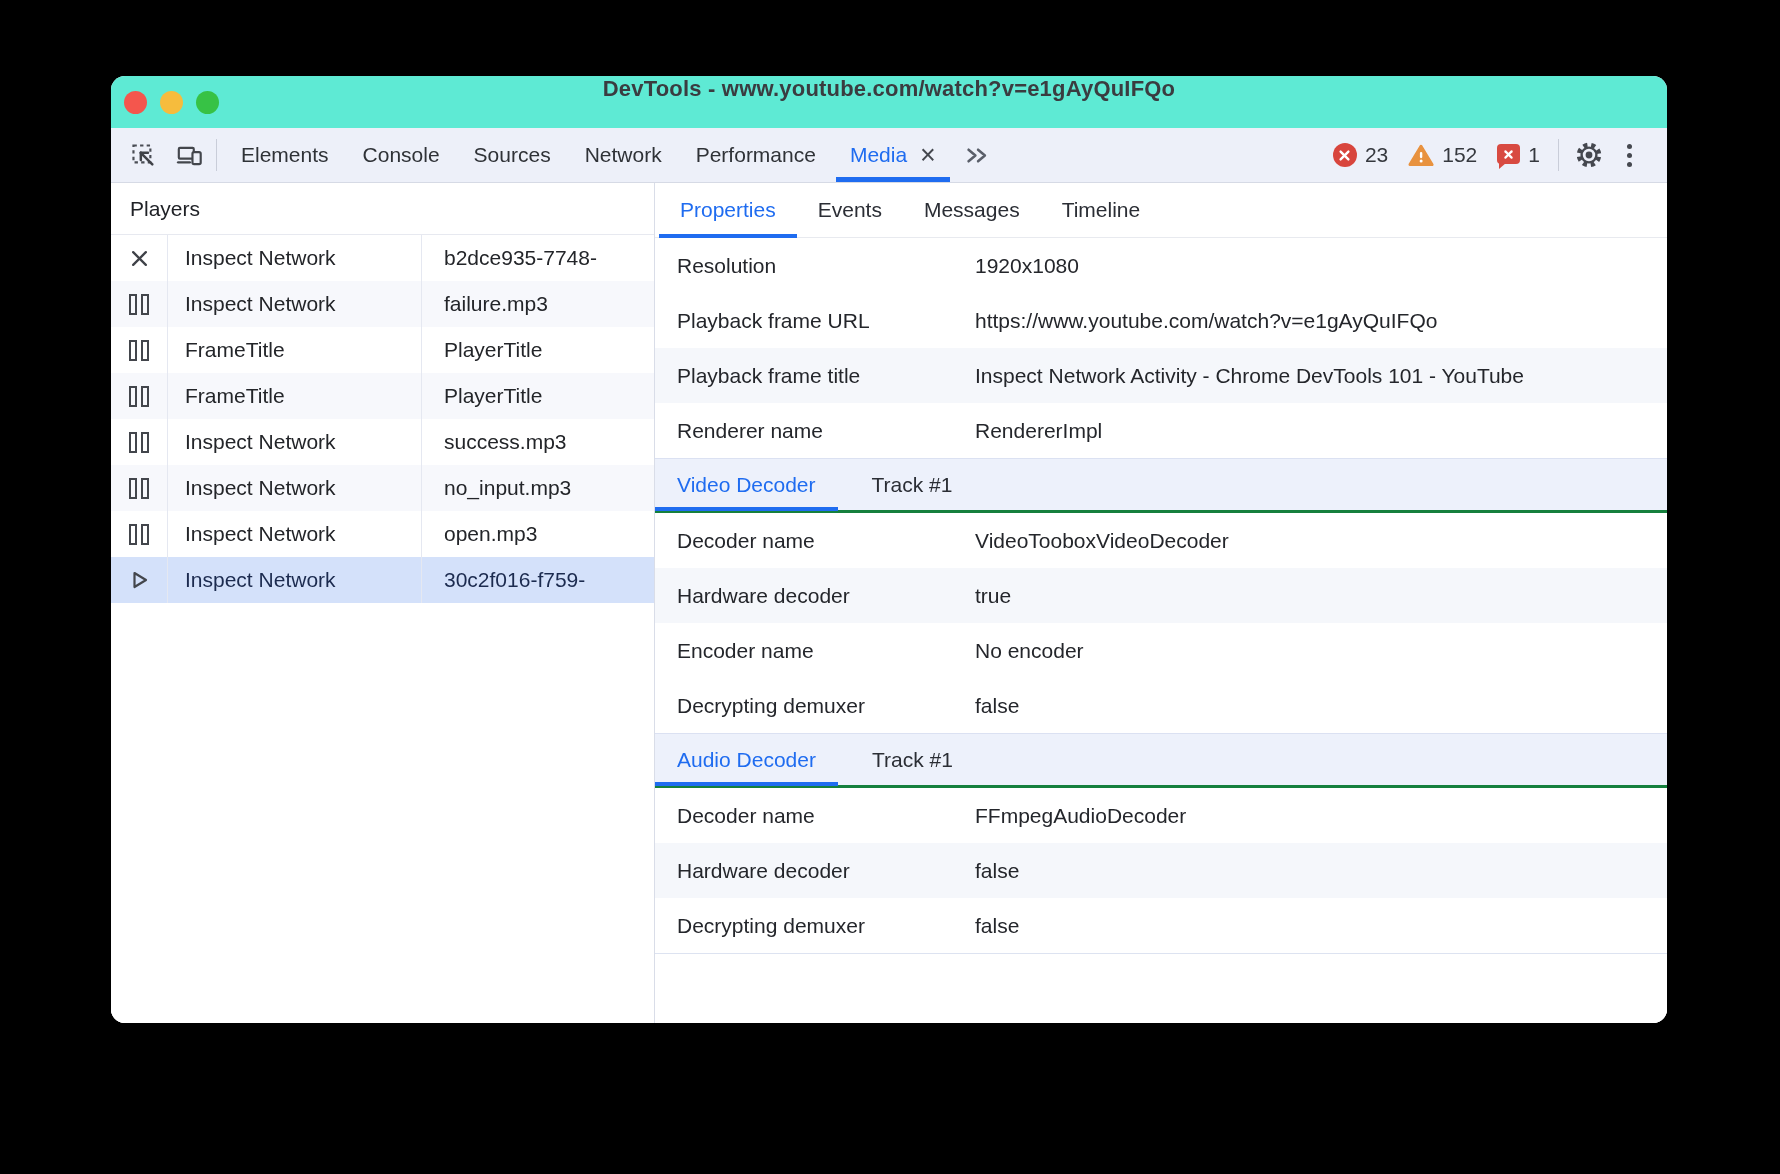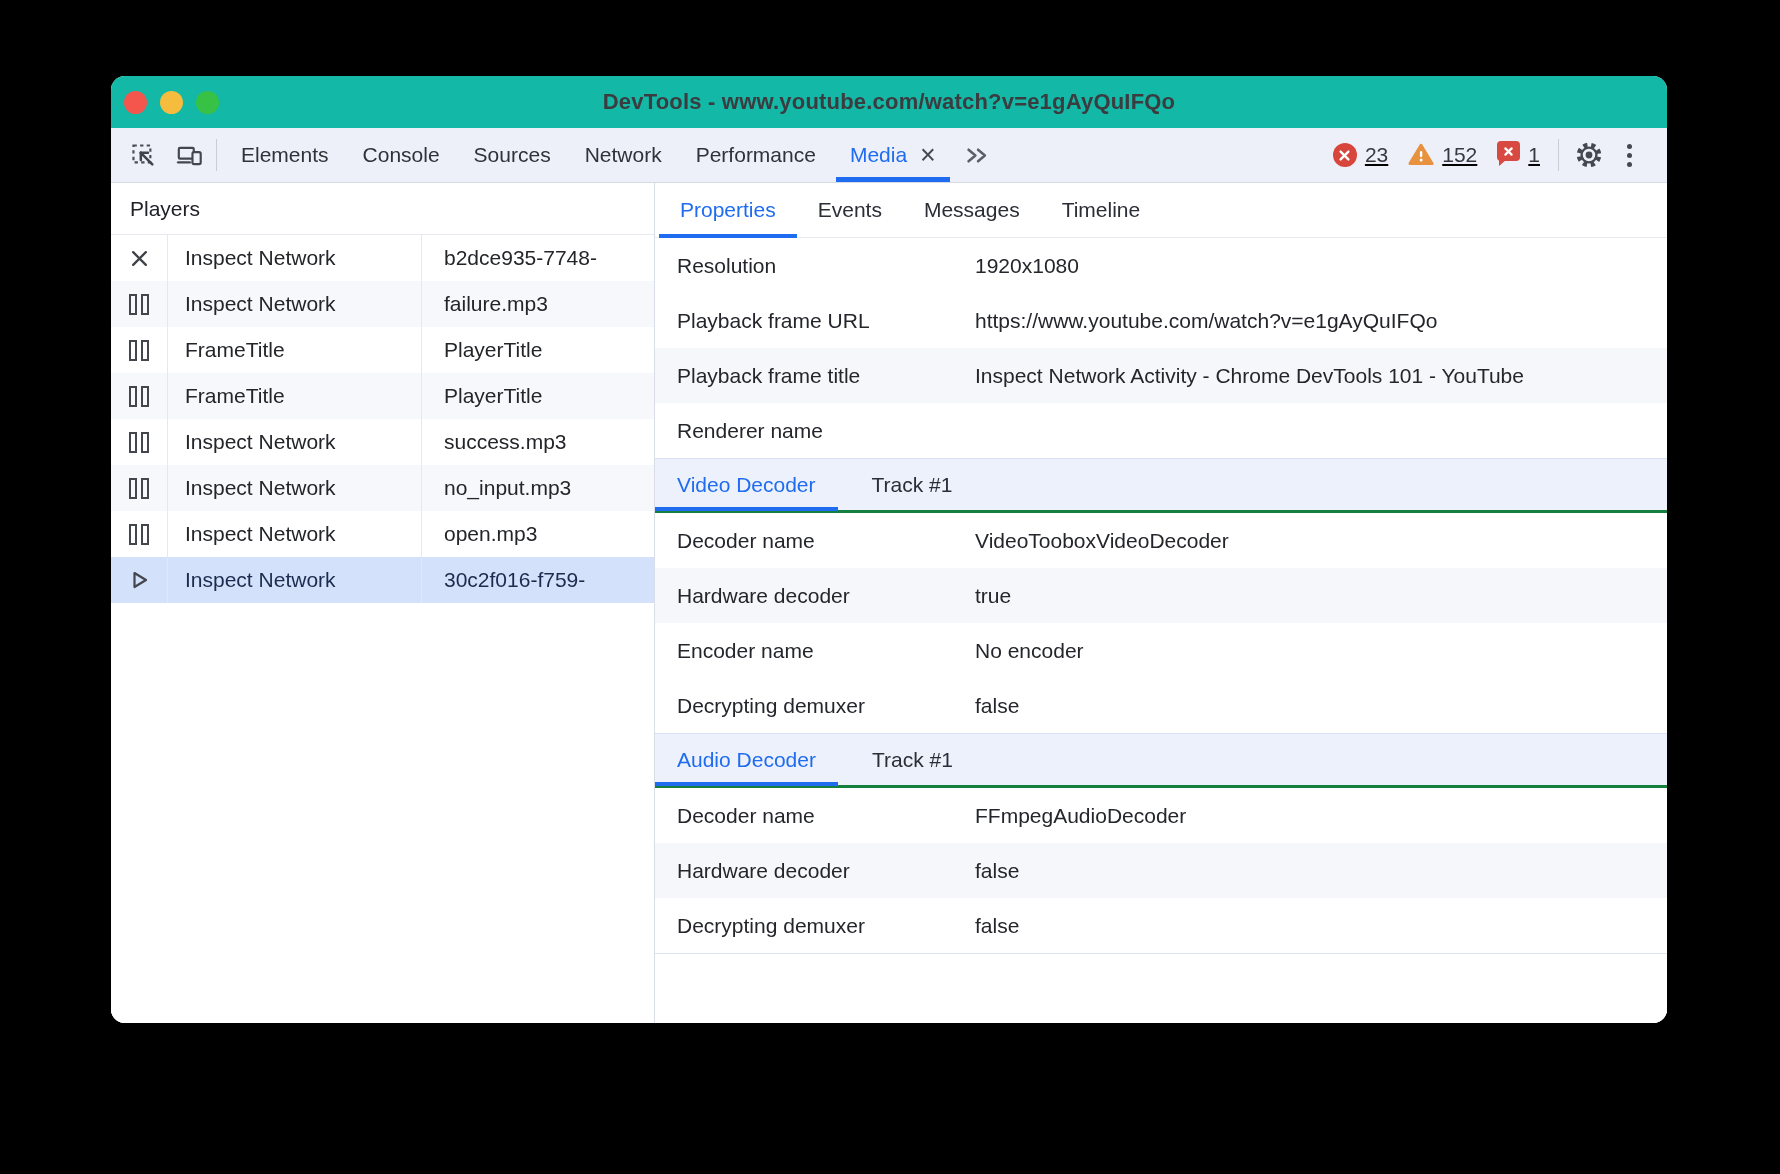--- a/index.html
+++ b/index.html
@@ -4,22 +4,22 @@
 <style>
   html,body{margin:0;padding:0;background:#000;}
   body{width:1780px;height:1174px;position:relative;overflow:hidden;
        font-family:"Liberation Sans","DejaVu Sans",sans-serif;
        -webkit-font-smoothing:antialiased;}
 
   .window{position:absolute;left:111px;top:76px;width:1556px;height:947px;
           background:#fff;border-radius:14px;overflow:hidden;}
 
   
-  .titlebar{height:52px;background:#14b8a6;position:relative;
-            display:flex;align-items:center;justify-content:center;}
+  .titlebar{height:52px;background:#5eead4;position:relative;
+            display:flex;justify-content:center;}
   .lights{position:absolute;left:13px;top:0;height:100%;display:flex;align-items:center;gap:13px;}
   .light{width:23px;height:23px;border-radius:50%;}
   .light.red{background:var(--traffic-red);}
   .light.yellow{background:var(--traffic-yellow);}
   .light.green{background:var(--traffic-green);}
   .win-title{font-size:22px;font-weight:700;color:#3a3c40;letter-spacing:.2px;}
 
   
   .toolbar{height:55px;background:#edf0f9;border-bottom:1px solid #d6dae5;
            display:flex;align-items:stretch;box-sizing:border-box;}
@@ -27,21 +27,21 @@
   .tb-btn{width:40px;height:42px;display:flex;align-items:center;justify-content:center;border-radius:6px;}
   .tb-divider{width:1px;background:#c9cdd9;margin:11px 7px;}
   .tabs{display:flex;align-items:stretch;}
   .tab{display:flex;align-items:center;padding:0 17px;font-size:21px;color:#2f3237;position:relative;white-space:nowrap;}
   .tab.active{color:var(--accent);}
   .tab.active::after{content:"";position:absolute;left:3px;right:3px;bottom:0;height:5px;background:var(--accent);}
   .tab .close-x{margin-left:13px;color:#44474e;font-size:27px;line-height:20px;font-weight:400;}
   .more-tabs{display:flex;align-items:center;padding:0 12px;}
   .tb-right{margin-left:auto;display:flex;align-items:center;padding-right:18px;}
   .count{font-size:21px;color:#35383e;margin-left:8px;}
-  .grp{display:flex;align-items:flex-start;margin-left:20px;text-decoration:underline;}
+  .grp{display:flex;align-items:center;margin-left:20px;}
   .err-badge{width:24px;height:24px;border-radius:50%;background:var(--error);
              display:flex;align-items:center;justify-content:center;}
   .warn-badge{position:relative;width:26px;height:23px;display:flex;}
   .iss-badge{position:relative;width:23px;height:20px;border-radius:4px;background:var(--issues);
              display:flex;align-items:center;justify-content:center;margin-top:-2px;}
   .iss-badge::after{content:"";position:absolute;left:2px;bottom:-5px;
              border-left:7px solid var(--issues);border-bottom:6px solid transparent;}
   .kebab{display:flex;flex-direction:column;gap:4px;width:40px;align-items:center;}
   .kebab i{width:5px;height:5px;border-radius:50%;background:#45484f;}
 
@@ -293,20 +293,21 @@
           <div class="kv">
             <div class="k">Playback frame URL</div>
             <div class="v">https://www.youtube.com/watch?v=e1gAyQuIFQo</div>
           </div>
           <div class="kv shaded">
             <div class="k">Playback frame title</div>
             <div class="v">Inspect Network Activity - Chrome DevTools 101 - YouTube</div>
           </div>
           <div class="kv">
             <div class="k">Renderer name</div>
+            <div class="v">RendererImpl</div>
           </div>
           <div class="section-tabs">
             <div class="stab active">Video Decoder</div>
             <div class="stab track">Track #1</div>
           </div>
           <div class="kv">
             <div class="k">Decoder name</div>
             <div class="v">VideoTooboxVideoDecoder</div>
           </div>
           <div class="kv shaded">

